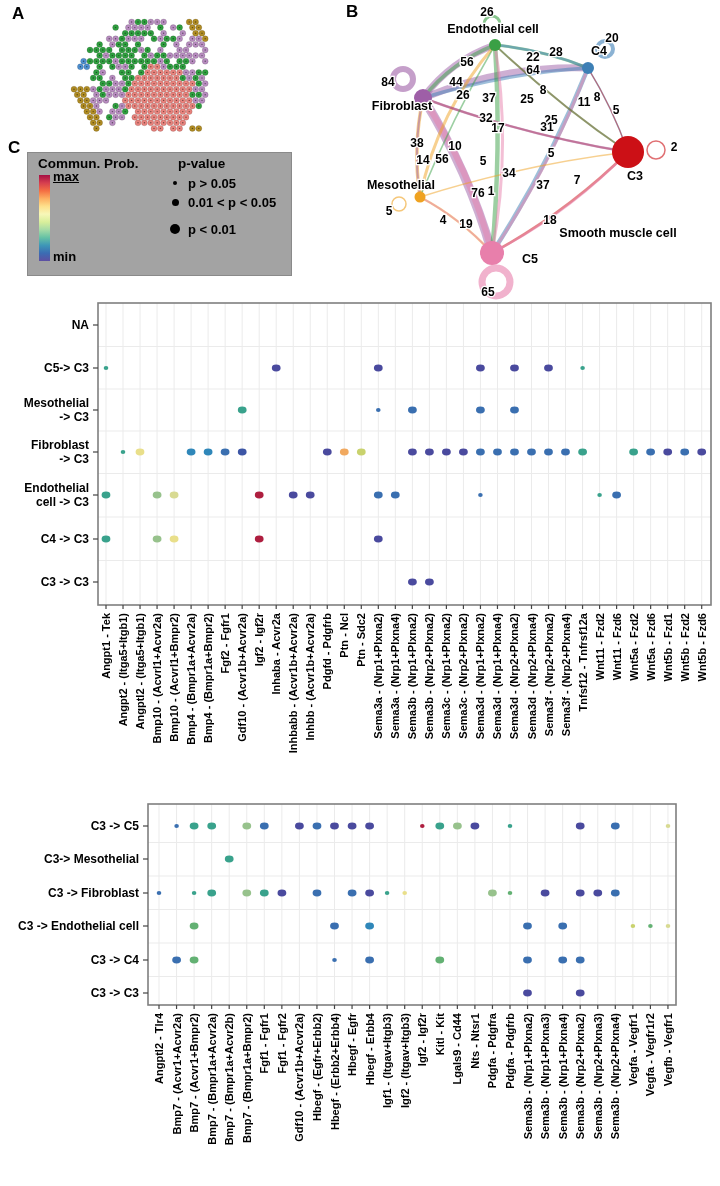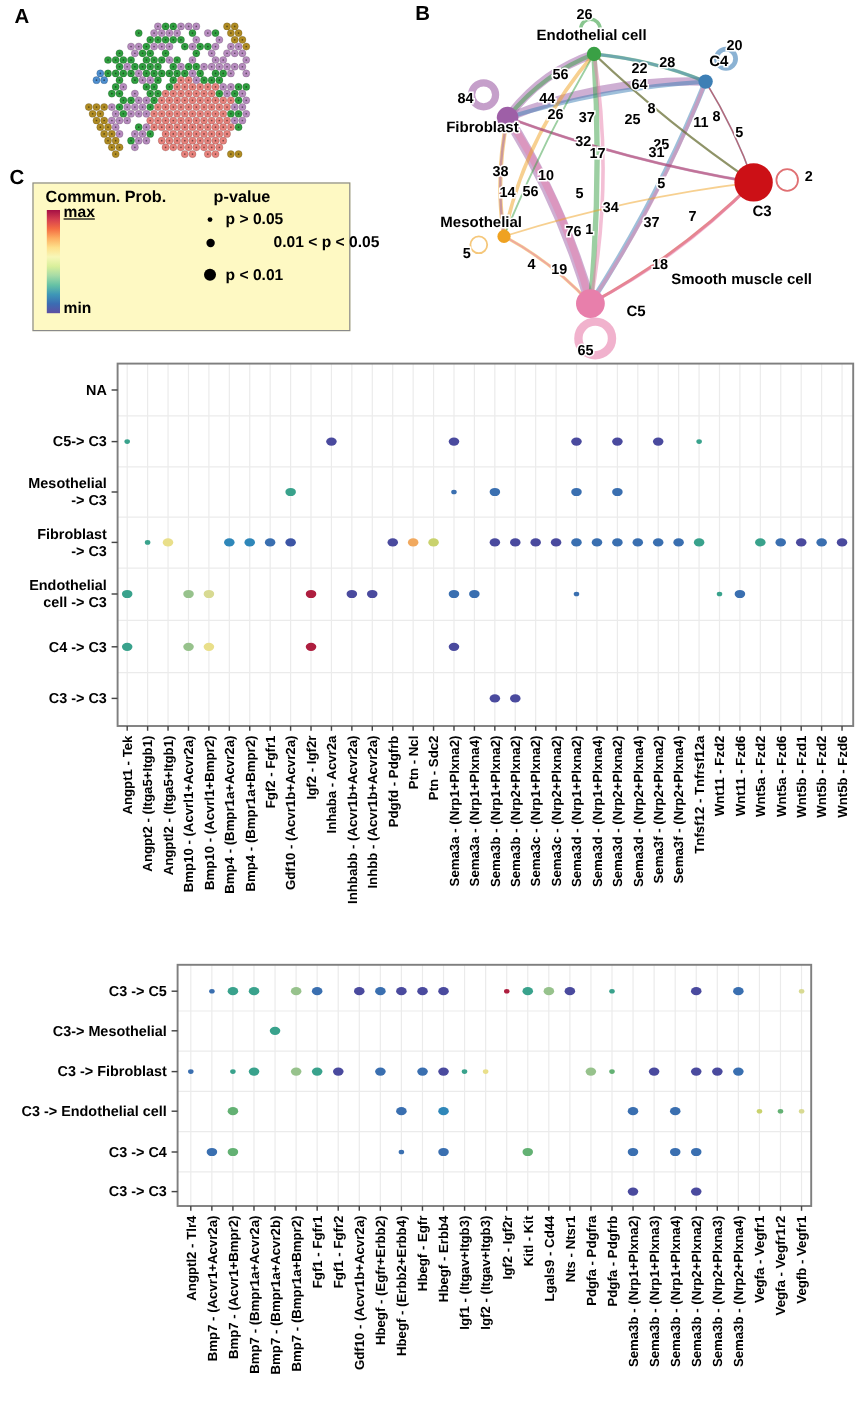--- a/index.html
+++ b/index.html
@@ -5,27 +5,27 @@
   html,body{margin:0;padding:0;background:#fff;}
   .fig{position:relative;width:720px;height:1186px;background:#fff;overflow:hidden;
        font-family:"Liberation Sans",sans-serif;}
   .plabel{position:absolute;font:700 17px "Liberation Sans",sans-serif;color:#000;}
   svg text{font-family:"Liberation Sans",sans-serif;fill:#000;}
   .xlab{font:700 11px "Liberation Sans",sans-serif;}
   .ylab{font:700 12px "Liberation Sans",sans-serif;}
   .num{font:700 12px "Liberation Sans",sans-serif;}
   .nodelab{font:700 12.5px "Liberation Sans",sans-serif;}
   .legendbox{position:absolute;left:27px;top:152px;width:263px;height:122px;
-             border:1px solid #8a8a8a;background:#fef9c3;}
+             border:1px solid #8a8a8a;background:#a3a3a3;}
   .lg-title{position:absolute;left:10px;top:3px;font:700 13.5px "Liberation Sans",sans-serif;}
   .lg-max{position:absolute;left:25px;top:16px;font:700 13px "Liberation Sans",sans-serif;text-decoration:underline;}
   .lg-min{position:absolute;left:25px;top:96px;font:700 13px "Liberation Sans",sans-serif;}
   .lg-bar{position:absolute;left:11px;top:22px;width:11px;height:86px;}
   .pv-title{position:absolute;left:150px;top:3px;font:700 13.5px "Liberation Sans",sans-serif;}
-  .pv-row{position:absolute;left:140px;display:flex;height:16px;}
+  .pv-row{position:absolute;left:140px;display:flex;align-items:center;height:16px;}
   .pv-dotwrap{width:14px;display:flex;justify-content:center;align-items:center;}
   .pv-dot{background:#000;border-radius:50%;display:inline-block;}
   .pv-lab{font:700 13px "Liberation Sans",sans-serif;margin-left:6px;white-space:nowrap;}
 </style>
 </head>
 <body>
 
 <div class="fig">
   <div class="plabel" style="left:12px;top:4px">A</div>
   <div class="plabel" style="left:346px;top:2px">B</div>
@@ -1047,21 +1047,21 @@
     <div class="lg-bar" id="lg-bar" style="background: linear-gradient(rgb(165, 15, 68), rgb(213, 62, 79), rgb(244, 109, 67), rgb(253, 174, 97), rgb(254, 224, 139), rgb(247, 247, 184), rgb(217, 239, 155), rgb(166, 219, 166), rgb(102, 194, 165), rgb(62, 151, 183), rgb(59, 108, 179), rgb(94, 79, 162));"></div>
     <div class="lg-min">min</div>
     <div class="pv-title">p-value</div>
     <div id="pv-rows">
         <div class="pv-row" style="top: 22px;">
           <span class="pv-dotwrap">
             <span class="pv-dot" style="width: 4px; height: 4px;"></span>
           </span>
           <span class="pv-lab">p &gt; 0.05</span>
         </div>
-        <div class="pv-row" style="top: 41px; gap: 40px;">
+        <div class="pv-row" style="top: 41px;">
           <span class="pv-dotwrap">
             <span class="pv-dot" style="width: 7px; height: 7px;"></span>
           </span>
           <span class="pv-lab">0.01 &lt; p &lt; 0.05</span>
         </div>
         <div class="pv-row" style="top: 68px;">
           <span class="pv-dotwrap">
             <span class="pv-dot" style="width: 10px; height: 10px;"></span>
           </span>
           <span class="pv-lab">p &lt; 0.01</span>

